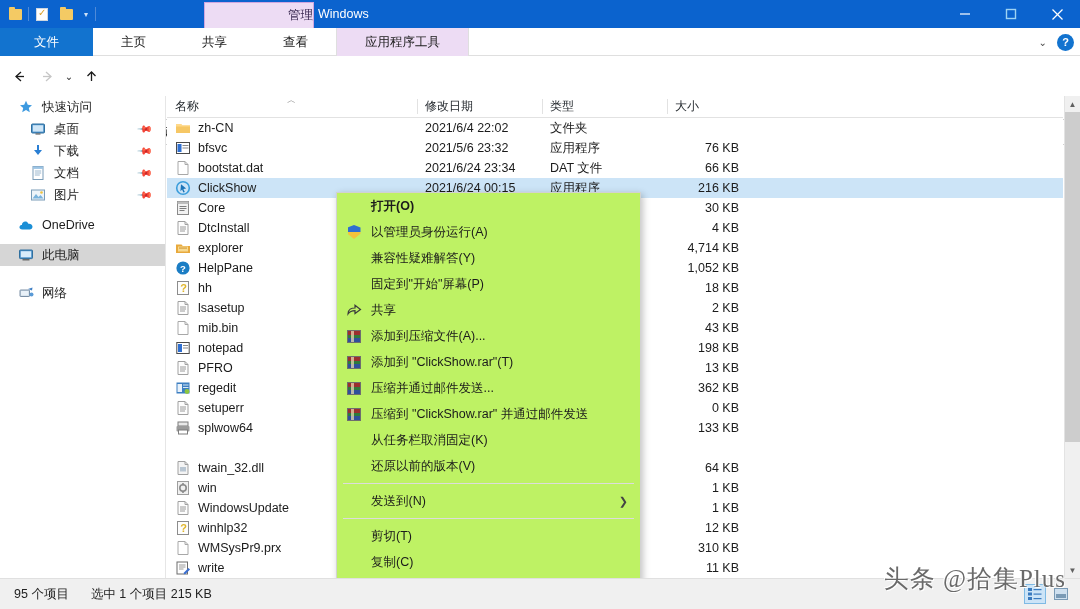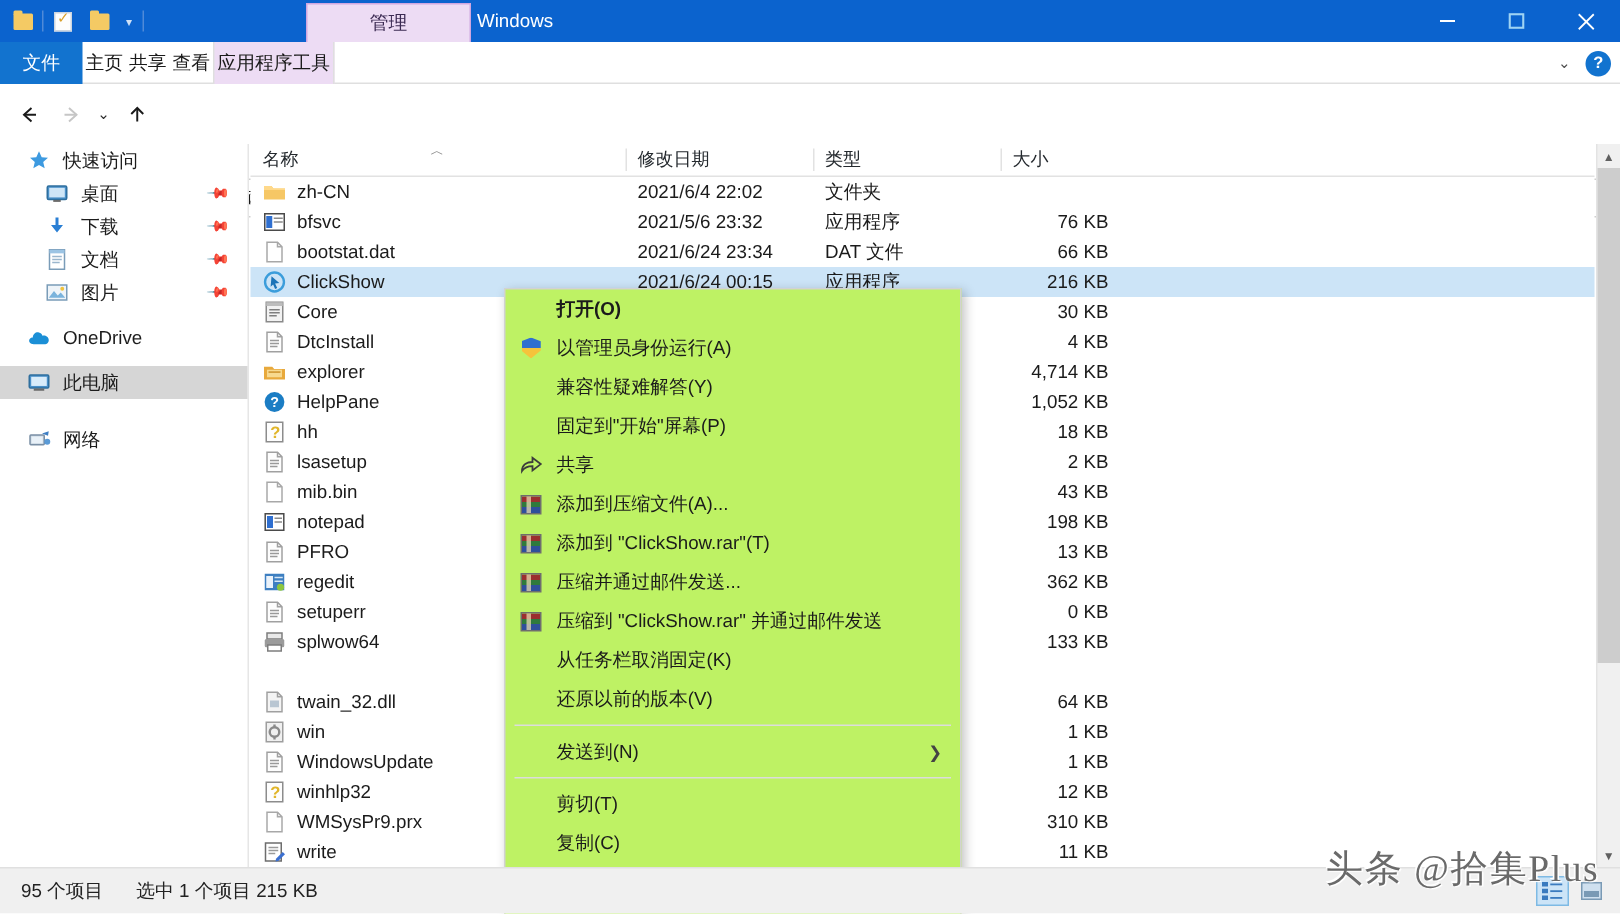--- a/index.html
+++ b/index.html
@@ -22,40 +22,40 @@
   .ic-folder-sm { width:13px; height:11px; background:#f4ca64; border-radius:1px 1px 1px 1px; position:relative; }
   .ic-folder-sm:after { content:''; position:absolute; left:0; top:-2px; width:6px; height:3px; background:#f4ca64; border-radius:1px 1px 0 0; }
   .ic-prop { width:12px; height:13px; background:#fdfdfd; border:1px solid #cdd6e0; position:relative; }
   .ic-prop:after { content:'✓'; position:absolute; left:1px; top:-2px; font-size:10px; color:#d9a02b; }
   .qat-sep { width:1px; height:14px; background:#4f8ad8; }
   .qat-drop { width:14px; height:24px; display:flex; align-items:center; justify-content:center; color:#cfe1f7; font-size:8px;}
 
   .ctxtab {
     position:absolute; top:2px; left:204px; width:110px; height:26px;
     background:#eddcf4; border:1px solid #cfa7e0; border-bottom:none;
-    display:flex; align-items:center; justify-content:center;
+    display:flex; align-items:center; justify-content:flex-end;
     color:#3b2a52; font-size:12.5px;
   }
   .wintitle {
     position:absolute; top:0; left:318px; height:28px; display:flex; align-items:center;
     color:#ffffff; font-size:12.5px;
   }
   .wctrls { position:absolute; top:0; right:0; height:28px; display:flex; }
   .wc { width:46px; height:28px; display:flex; align-items:center; justify-content:center; color:#fff; }
   .wc svg { display:block; }
   .wc.max { background:transparent; }
 
   
   .ribbon {
     position:absolute; top:28px; left:0; width:1080px; height:28px;
     background:#ffffff; border-bottom:1px solid #dfdfdf;
   }
   .tabs { position:absolute; left:0; top:0; display:flex; height:28px; align-items:stretch; }
-  .tab { display:flex; align-items:center; padding:0 2px; font-size:12.5px; color:#1a1a1a; }
-  .tab.file { background:#1273cf; color:#fff; padding:0 15px; }
+  .tab { display:flex; align-items:center; padding:0 28px; font-size:12.5px; color:#1a1a1a; }
+  .tab.file { background:#1273cf; color:#fff; padding:0 34px; }
   .tab.apptools { background:#eddcf4; border-left:1px solid #dfdfdf; border-right:1px solid #dfdfdf;}
   .ribbon-right { position:absolute; right:6px; top:0; height:28px; display:flex; align-items:center; gap:10px;}
   .chev { color:#4a4a4a; font-size:10px; }
   .help-circle { width:17px; height:17px; border-radius:50%; background:#1273cf; color:#fff;
     display:flex; align-items:center; justify-content:center; font-size:11px; font-weight:bold;}
 
   
   .addrbar { position:absolute; top:57px; left:0; width:1080px; height:38px; background:#fff; }
   .navbtn { position:absolute; top:8px; width:22px; height:22px; display:flex; align-items:center; justify-content:center;
     color:#2b2b2b; font-size:15px; }

